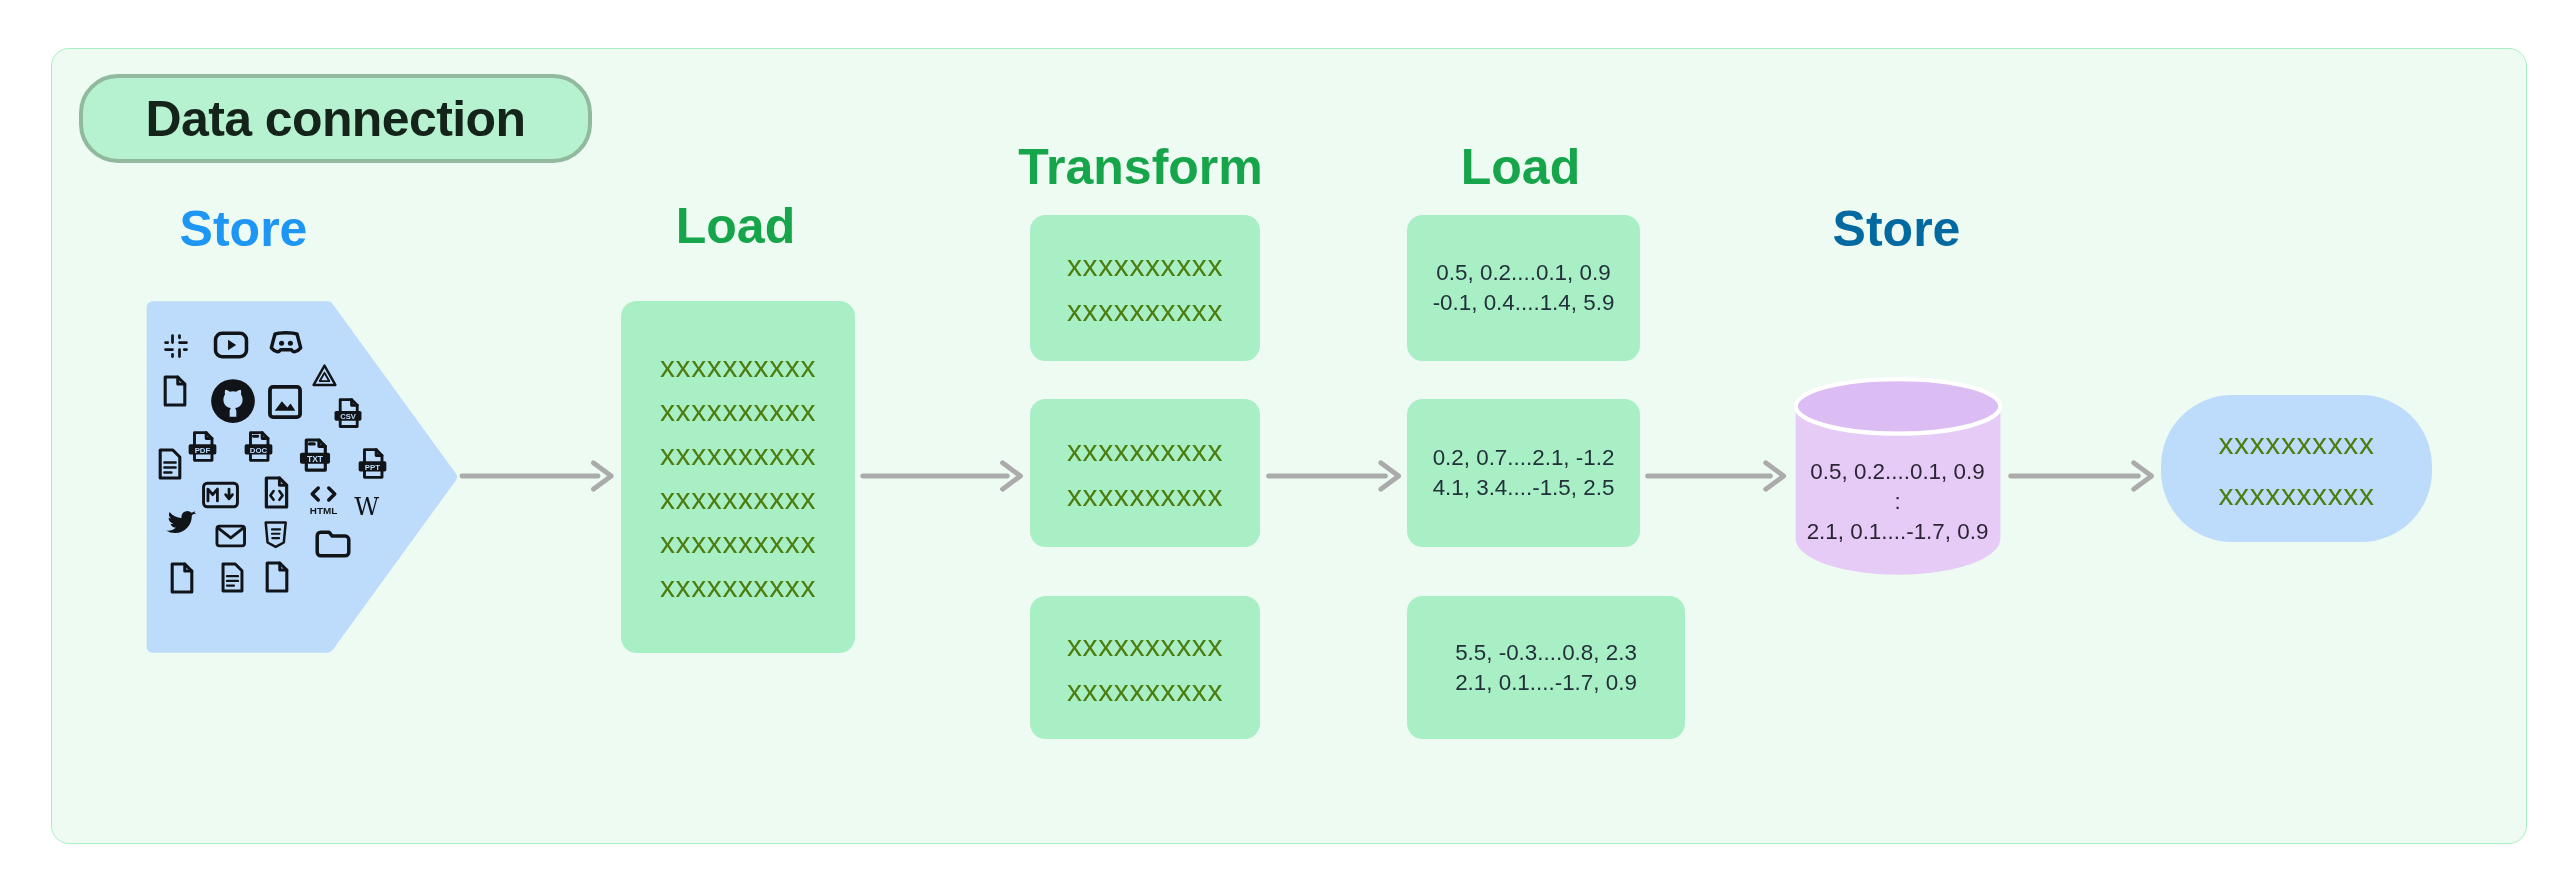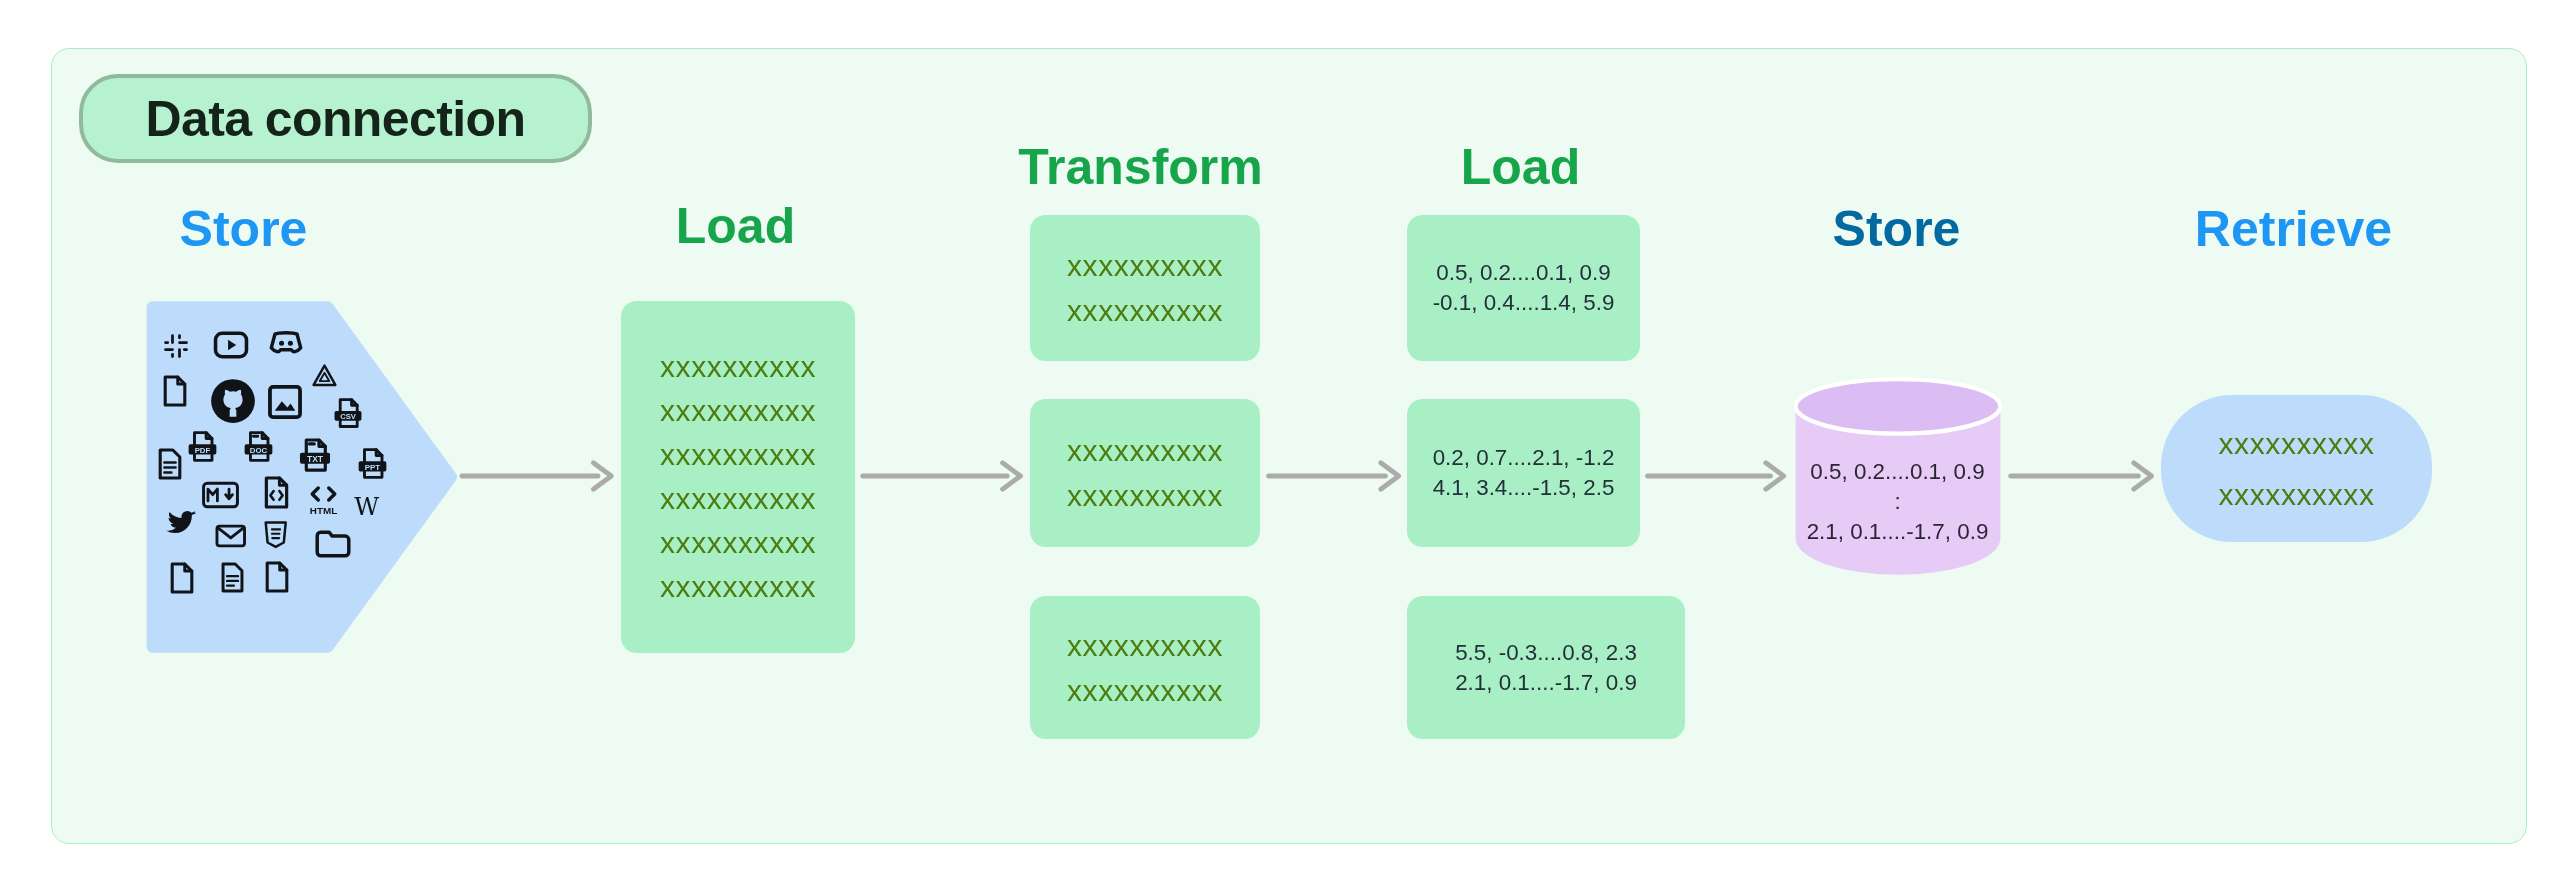--- a/index.html
+++ b/index.html
@@ -42,21 +42,20 @@
 
   <div class="title-pill">
     <span>Data connection</span>
   </div>
 
   <div class="heading h-blue" style="left:56px;top:202px;">Store</div>
   <div class="heading h-green" style="left:548px;top:199px;">Load</div>
   <div class="heading h-green" style="left:953px;top:140px;">Transform</div>
   <div class="heading h-green" style="left:1333px;top:140px;">Load</div>
   <div class="heading h-purple" style="left:1709px;top:202px;">Store</div>
-  <div class="heading h-blue" style="left:2106px;top:202px;">Retrieve</div>
 
   <div class="pentagon-wrap">
     <svg class="shape" width="311" height="352" viewBox="0 0 513 582">
       <path d="M10 10 H300 L504 291 L300 572 H10 Z" fill="#bddcfb" stroke="#bddcfb" stroke-width="19" stroke-linejoin="round"></path>
     </svg>
     <span class="icon" style="left:14.5px;top:30px;">
       <svg width="30" height="30" viewBox="0 0 24 24" stroke-width="2.6">
           <path d="M9.2 3.6v5.6M14.8 14.8v5.6M3.6 14.8h5.6M14.8 9.2h5.6M9.2 20.4v-1.8M14.8 3.6v1.8M3.6 9.2h1.8M20.4 14.8h-1.8"></path>
         </svg>
     </span>

